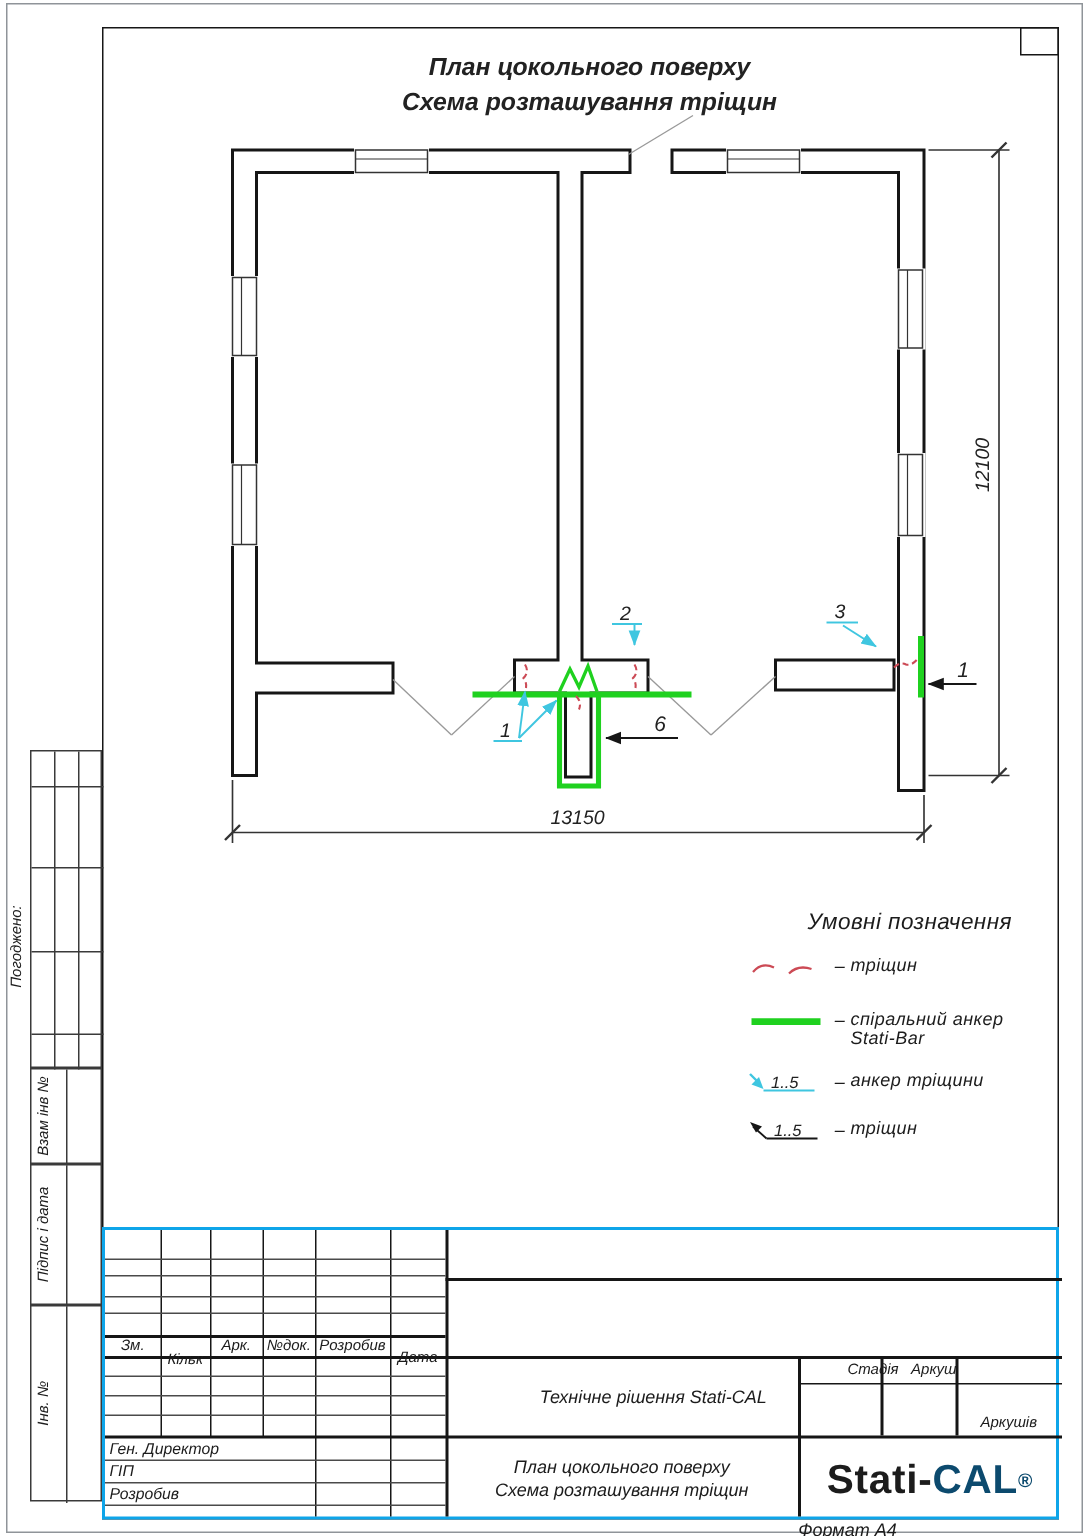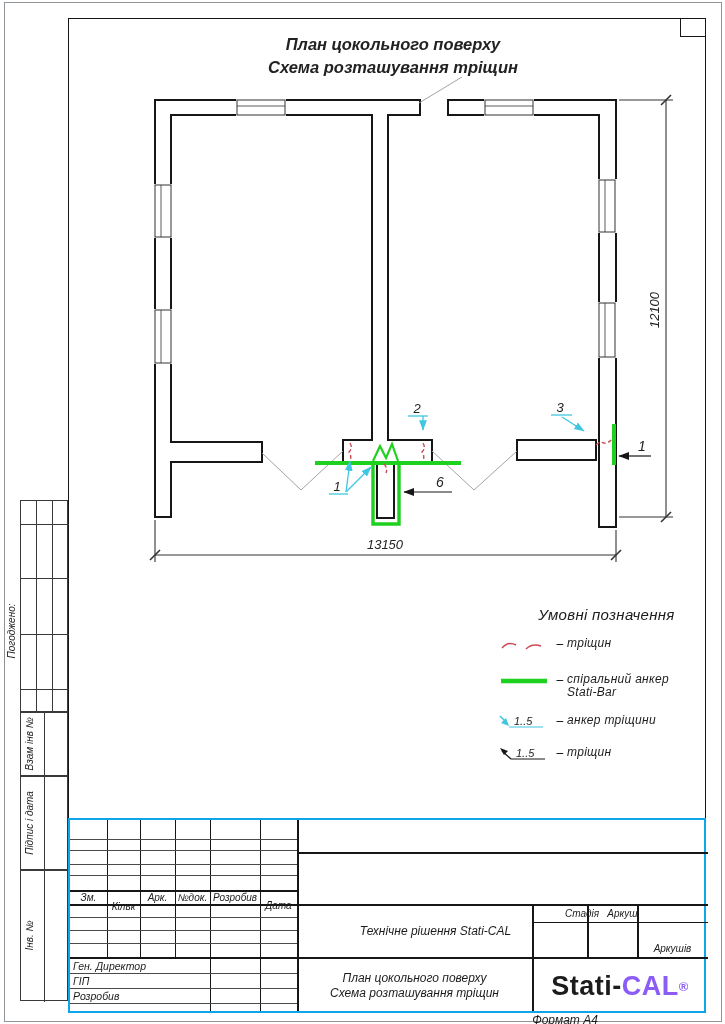--- a/index.html
+++ b/index.html
@@ -26,21 +26,21 @@
   
   .tb{left:68px;top:818px;width:638px;height:195px;border:2px solid #0ea5e9;box-sizing:border-box;}
   .tb .vl,.tb .hl{position:absolute;background:#161616;}
   .tb .thin{background:#4a4a4a;}
   .tb-cell{position:absolute;font-size:10px;font-style:italic;display:flex;
            align-items:center;justify-content:center;box-sizing:border-box;}
   .role{justify-content:flex-start;padding-left:3px;font-size:10.5px;}
   .doc-title{font-size:12px;}
   .name-cell{flex-direction:column;font-size:12px;line-height:15px;}
   .logo-cell{font-style:normal;font-weight:bold;font-size:27px;letter-spacing:.5px;}
-  .logo-orange{color:#8b5cf6;}
+  .logo-orange{color:#0c4a6e;}
   .logo-reg{font-size:13px;vertical-align:10px;font-weight:bold;}
   .format-label{left:505px;top:1013px;width:120px;text-align:center;font-size:12px;font-style:italic;}
 </style>
 </head>
 <body>
 
 <div class="abs outer-border"></div>
 <div class="abs frame"></div>
 <div class="abs corner-box"></div>
 

